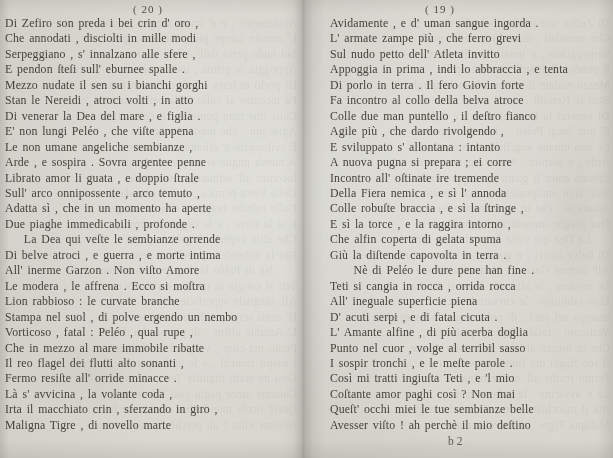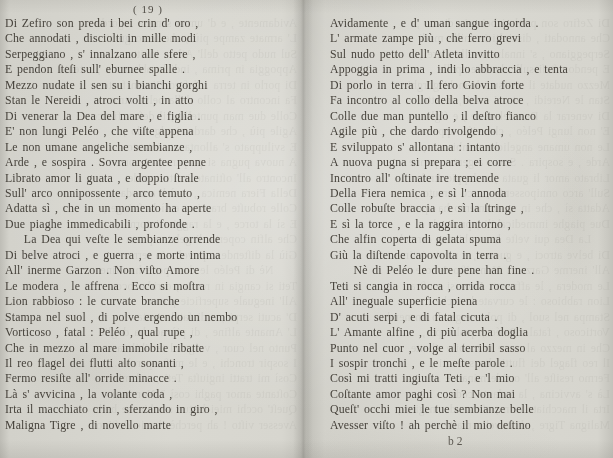--- a/index.html
+++ b/index.html
@@ -60,28 +60,29 @@
   .stain-3 { left: 300px; top: 420px; width: 260px; height: 50px;
     background: radial-gradient(ellipse, rgba(120,116,104,0.06), rgba(120,116,104,0) 75%); }
 </style>
 </head>
 <body>
 
 <div class="scan">
 
   <div class="page page-left">
     <div class="bleed">Avidamente , e d' uman sangue ingorda .<br>L' armate zampe più , che ferro grevi<br>Sul nudo petto dell' Atleta invitto<br>Appoggia in prima , indi lo abbraccia , e tenta<br>Di porlo in terra . Il fero Giovin forte<br>Fa incontro al collo della belva atroce<br>Colle due man puntello , il deſtro fianco<br>Agile più , che dardo rivolgendo ,<br>E sviluppato s' allontana : intanto<br>A nuova pugna si prepara ; ei corre<br>Incontro all' oſtinate ire tremende<br>Della Fiera nemica , e sì l' annoda<br>Colle robuſte braccia , e sì la ſtringe ,<br>E sì la torce , e la raggira intorno ,<br>Che alfin coperta di gelata spuma<br>Giù la diſtende capovolta in terra .<br>     Nè di Peléo le dure pene han fine .<br>Teti si cangia in rocca , orrida rocca<br>All' ineguale superficie piena<br>D' acuti serpi , e di fatal cicuta .<br>L' Amante alfine , di più acerba doglia<br>Punto nel cuor , volge al terribil sasso<br>I sospir tronchi , e le meſte parole .<br>Così mi tratti ingiuſta Teti , e 'l mio<br>Coſtante amor paghi così ? Non mai<br>Queſt' occhi miei le tue sembianze belle<br>Avesser viſto ! ah perchè il mio deſtino</div>
-    <div class="page-header">( 19 )</div>
+    <div class="page-header">( 20 )</div>
     <div class="poem">Di Zefiro son preda i bei crin d' oro ,<br>Che annodati , disciolti in mille modi<br>Serpeggiano , s' innalzano alle sfere ,<br>E pendon ſteſi sull' eburnee spalle .<br>Mezzo nudate il sen su i bianchi gorghi<br>Stan le Nereidi , atroci volti , in atto<br>Di venerar la Dea del mare , e figlia .<br>E' non lungi Peléo , che viſte appena<br>Le non umane angeliche sembianze ,<br>Arde , e sospira . Sovra argentee penne<br>Librato amor li guata , e doppio ſtrale<br>Sull' arco onnipossente , arco temuto ,<br>Adatta sì , che in un momento ha aperte<br>Due piaghe immedicabili , profonde .<br>    La Dea qui veſte le sembianze orrende<br>Di belve atroci , e guerra , e morte intima<br>All' inerme Garzon . Non viſto Amore<br>Le modera , le affrena . Ecco si moſtra<br>Lion rabbioso : le curvate branche<br>Stampa nel suol , di polve ergendo un nembo<br>Vorticoso , fatal : Peléo , qual rupe ,<br>Che in mezzo al mare immobile ribatte<br>Il reo flagel dei flutti alto sonanti ,<br>Fermo resiſte all' orride minacce .<br>Là s' avvicina , la volante coda ,<br>Irta il macchiato crin , sferzando in giro ,<br>Maligna Tigre , di novello marte</div>
   </div>
 
   <div class="gutter"></div>
 
   <div class="page page-right">
     <div class="bleed">Di Zefiro son preda i bei crin d' oro ,<br>Che annodati , disciolti in mille modi<br>Serpeggiano , s' innalzano alle sfere ,<br>E pendon ſteſi sull' eburnee spalle .<br>Mezzo nudate il sen su i bianchi gorghi<br>Stan le Nereidi , atroci volti , in atto<br>Di venerar la Dea del mare , e figlia .<br>E' non lungi Peléo , che viſte appena<br>Le non umane angeliche sembianze ,<br>Arde , e sospira . Sovra argentee penne<br>Librato amor li guata , e doppio ſtrale<br>Sull' arco onnipossente , arco temuto ,<br>Adatta sì , che in un momento ha aperte<br>Due piaghe immedicabili , profonde .<br>    La Dea qui veſte le sembianze orrende<br>Di belve atroci , e guerra , e morte intima<br>All' inerme Garzon . Non viſto Amore<br>Le modera , le affrena . Ecco si moſtra<br>Lion rabbioso : le curvate branche<br>Stampa nel suol , di polve ergendo un nembo<br>Vorticoso , fatal : Peléo , qual rupe ,<br>Che in mezzo al mare immobile ribatte<br>Il reo flagel dei flutti alto sonanti ,<br>Fermo resiſte all' orride minacce .<br>Là s' avvicina , la volante coda ,<br>Irta il macchiato crin , sferzando in giro ,<br>Maligna Tigre , di novello marte</div>
+    <div class="page-header">( 19 )</div>
     <div class="poem">Avidamente , e d' uman sangue ingorda .<br>L' armate zampe più , che ferro grevi<br>Sul nudo petto dell' Atleta invitto<br>Appoggia in prima , indi lo abbraccia , e tenta<br>Di porlo in terra . Il fero Giovin forte<br>Fa incontro al collo della belva atroce<br>Colle due man puntello , il deſtro fianco<br>Agile più , che dardo rivolgendo ,<br>E sviluppato s' allontana : intanto<br>A nuova pugna si prepara ; ei corre<br>Incontro all' oſtinate ire tremende<br>Della Fiera nemica , e sì l' annoda<br>Colle robuſte braccia , e sì la ſtringe ,<br>E sì la torce , e la raggira intorno ,<br>Che alfin coperta di gelata spuma<br>Giù la diſtende capovolta in terra .<br>     Nè di Peléo le dure pene han fine .<br>Teti si cangia in rocca , orrida rocca<br>All' ineguale superficie piena<br>D' acuti serpi , e di fatal cicuta .<br>L' Amante alfine , di più acerba doglia<br>Punto nel cuor , volge al terribil sasso<br>I sospir tronchi , e le meſte parole .<br>Così mi tratti ingiuſta Teti , e 'l mio<br>Coſtante amor paghi così ? Non mai<br>Queſt' occhi miei le tue sembianze belle<br>Avesser viſto ! ah perchè il mio deſtino</div>
     <div class="signature">b 2</div>
   </div>
 
   <div class="stain stain-1"></div>
   <div class="stain stain-2"></div>
   <div class="stain stain-3"></div>
 
 </div>
 

